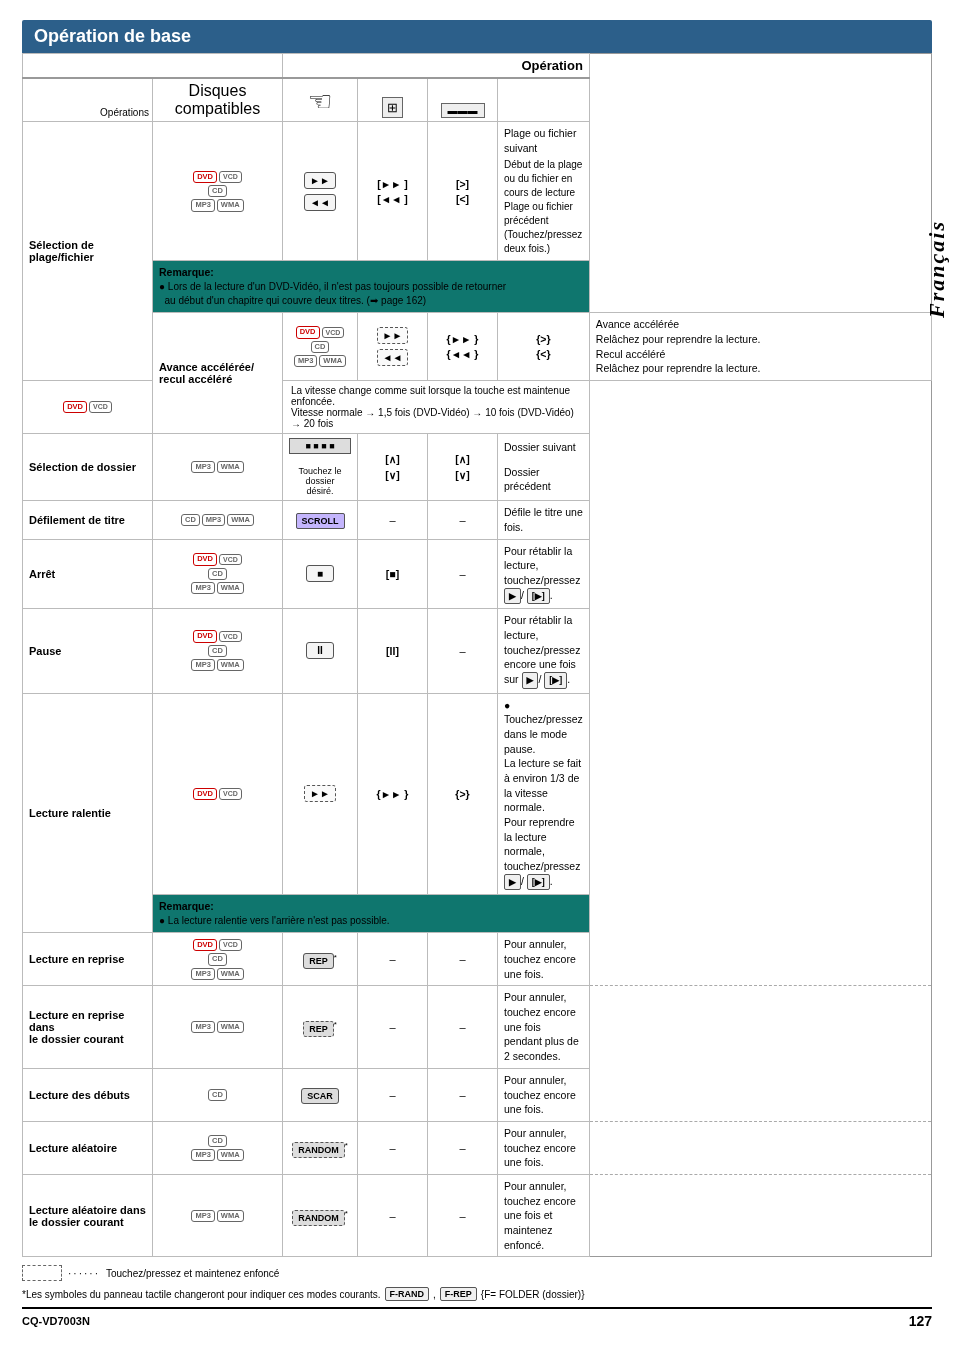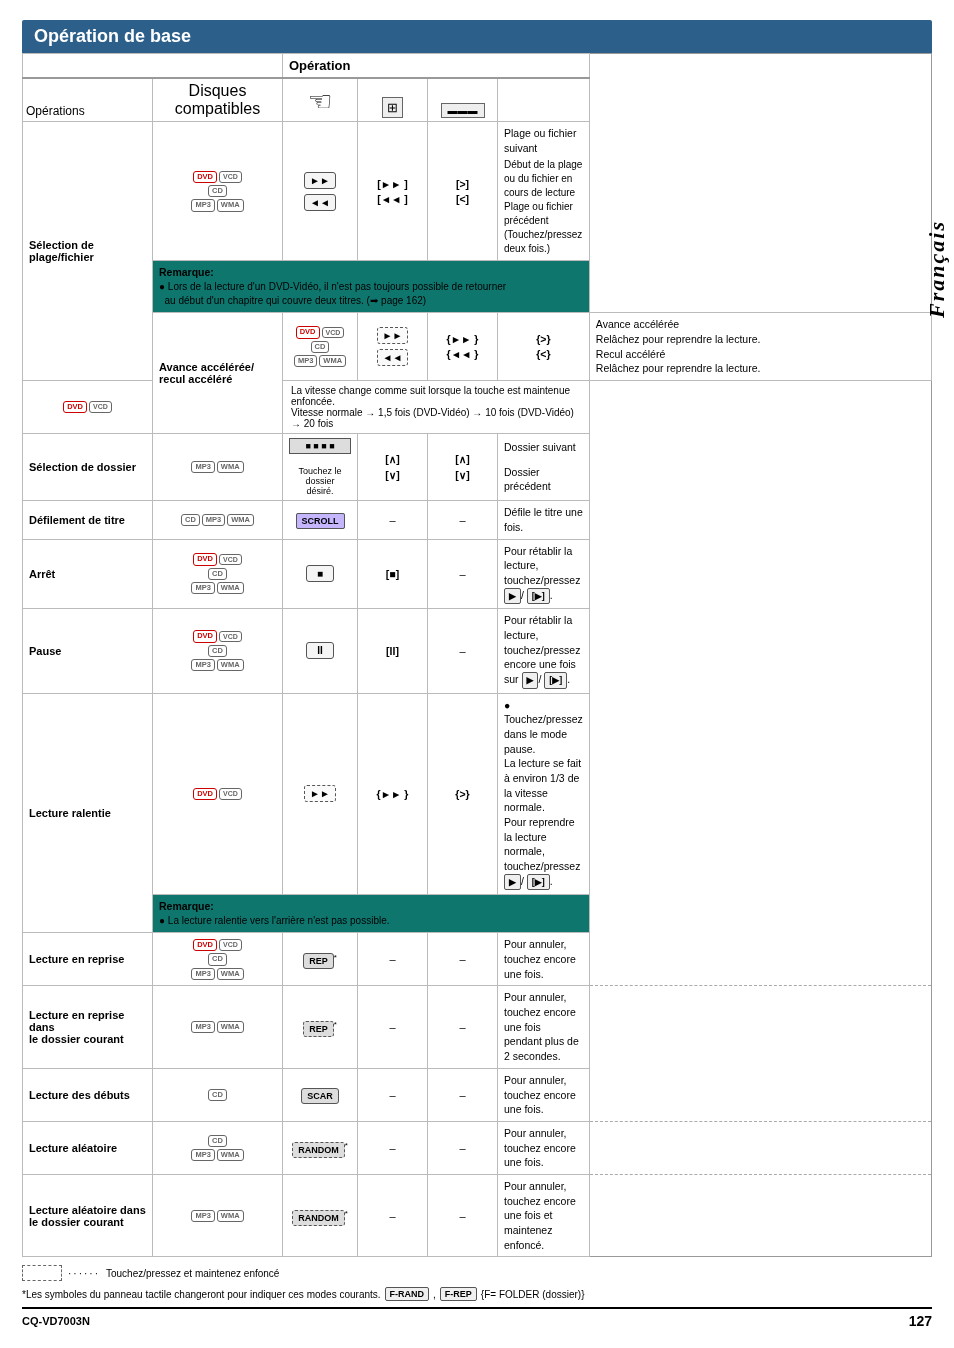--- a/index.html
+++ b/index.html
@@ -40,21 +40,21 @@
 
     .main-table td, .main-table th {
       border: 1px solid #bbb;
       vertical-align: middle;
       padding: 4px 6px;
     }
 
     
     .op-header-row th {
       background: #fff;
-      text-align: left;
+      text-align: right;
       font-weight: bold;
       font-size: 12px;
       border-bottom: 2px solid #999;
     }
 
     .op-header-row .op-main-header {
       border-bottom: 2px solid #999;
     }
 
     
@@ -287,21 +287,21 @@
 
     <thead>
       <tr class="op-header-row">
         <th colspan="2" style="border-right:1px solid #bbb;"></th>
         <th colspan="4" class="op-main-header" style="font-size:13px;">
           <span>Opération</span>
         </th>
       </tr>
 
       <tr class="col-headers-row">
-        <td style="font-size:12px;text-align:left;">
+        <td style="font-size:10px;text-align:right;">
           <span>Opérations</span>
         </td>
         <td style="font-size:16px;text-align:center;width:75px;">Disques<br>compatibles</td>
 
         <td style="width:65px;text-align:center;">
           <span style="font-size:28px;">☜</span>
         </td>
 
         <td style="width:65px;text-align:center;">
           <span style="font-size:13px;display:inline-block;border:1.5px solid #666;padding:2px 4px;background:#eee;">⊞</span>

